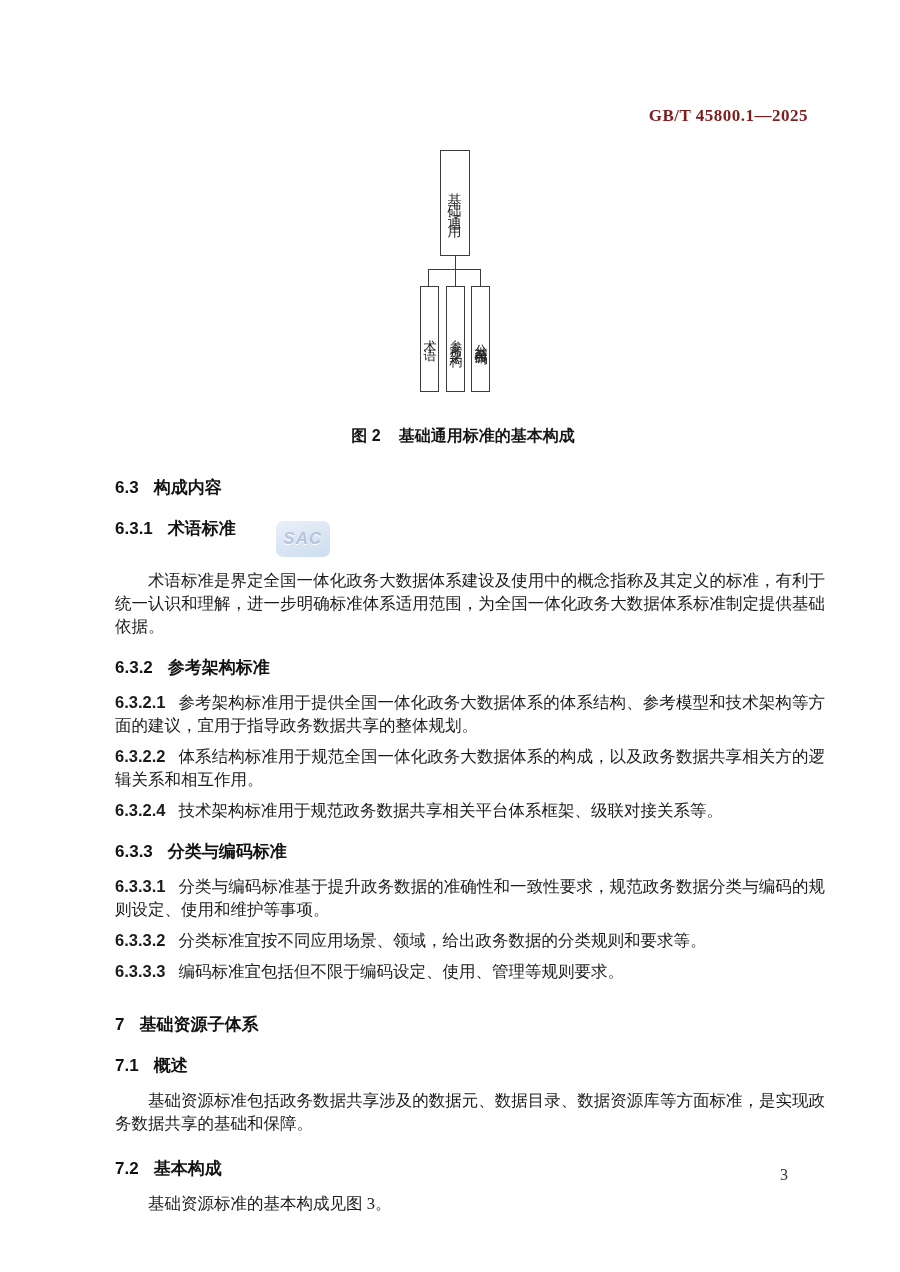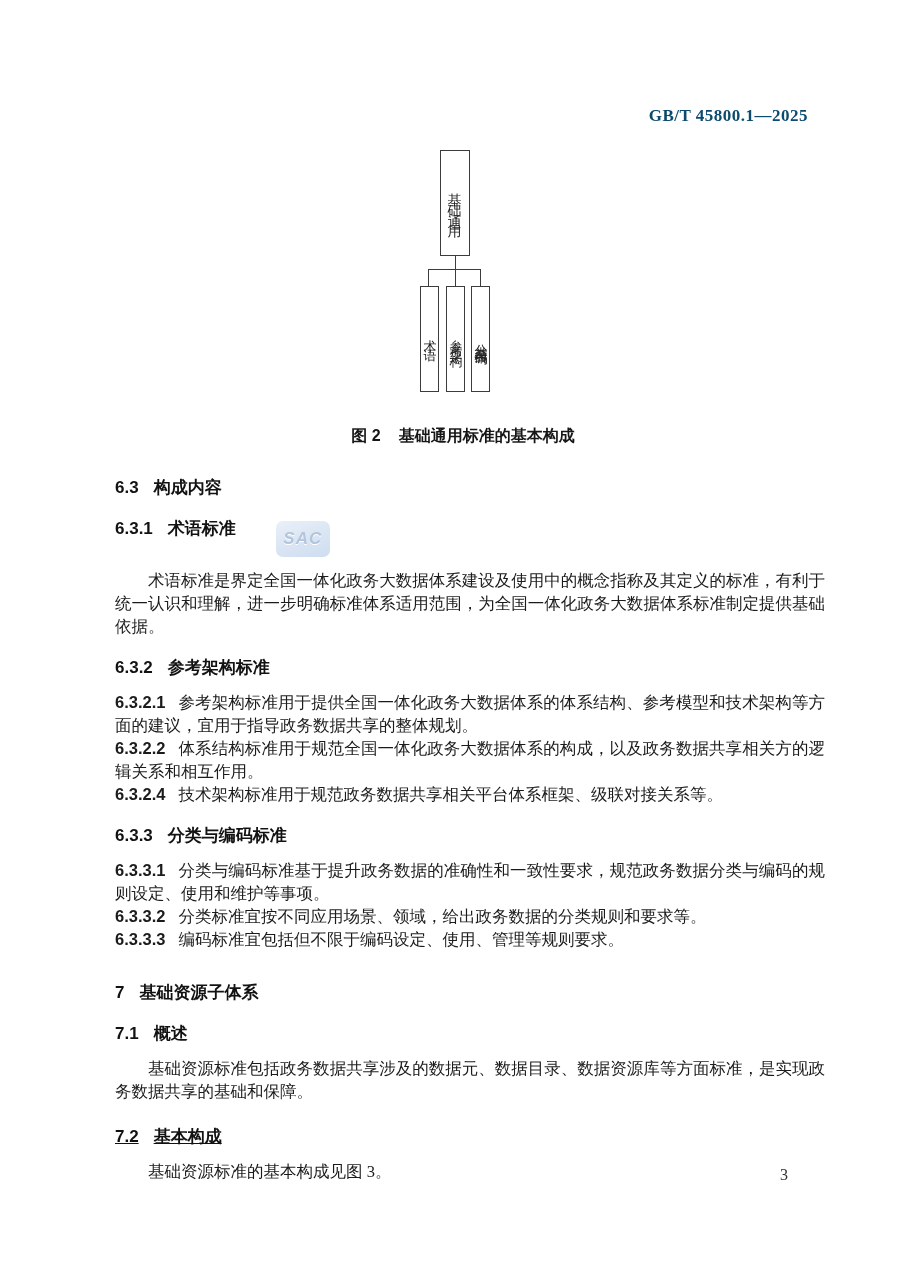--- a/index.html
+++ b/index.html
@@ -11,21 +11,21 @@
     color: #1b1b1b;
     font-family: "Liberation Serif", "DejaVu Serif", serif;
     overflow: hidden;
   }
 
   
   .std-code {
     position: absolute; top: 106px; right: 92px;
     font-family: "Liberation Serif", "DejaVu Serif", serif;
     font-weight: bold; font-size: 17px; letter-spacing: .5px;
-    color: #0c4a6e;
+    color: #7f1d1d;
   }
 
   
   .dg-box {
     position: absolute;
     border: 1px solid #3c3c3c;
     background: #fff;
     display: flex; align-items: center; justify-content: center;
     writing-mode: vertical-rl; text-orientation: upright;
     font-family: "Liberation Sans", sans-serif;
@@ -59,21 +59,21 @@
   .h2, .h3 {
     font-family: "Liberation Sans", sans-serif;
     font-weight: bold; font-size: 17px; line-height: 23px;
     margin: 0; text-align: left; color: #121212;
   }
   .h2 { margin-top: 24px; margin-bottom: 12px; }
   .h3 { margin-top: 18px; margin-bottom: 12px; }
   .first-block { margin-top: 6px; }
   .hnum { margin-right: 15px; }
   .para { margin: 12px 0; text-indent: 2em; }
-  .clause { margin: 0 0 0 0; }
+  .clause { margin: 8px 0 0 0; }
   .cnum {
     font-family: "Liberation Sans", sans-serif;
     font-weight: bold; margin-right: 13px; white-space: nowrap;
   }
 
   
   .wm {
     display: inline-flex; align-items: center; justify-content: center;
     width: 54px; height: 36px; margin-left: 40px; vertical-align: -10px;
     border-radius: 7px;
@@ -158,21 +158,21 @@
     <h2 class="h2" style="margin-top:30px;">
       <span class="hnum">7</span><span>基础资源子体系</span>
     </h2>
 
     <h3 class="h3" style="">
       <span class="hnum">7.1</span><span>概述</span>
     </h3>
 
     <p class="para">基础资源标准包括政务数据共享涉及的数据元、数据目录、数据资源库等方面标准，是实现政务数据共享的基础和保障。</p>
 
-    <h3 class="h3" style="margin-top:22px;text-decoration:underline;">
+    <h3 class="h3" style="margin-top:22px;">
       <span class="hnum">7.2</span><span>基本构成</span>
     </h3>
 
     <p class="para">基础资源标准的基本构成见图 3。</p>
 
   </div>
 
   <div class="pageno">3</div>
 
 </div>

